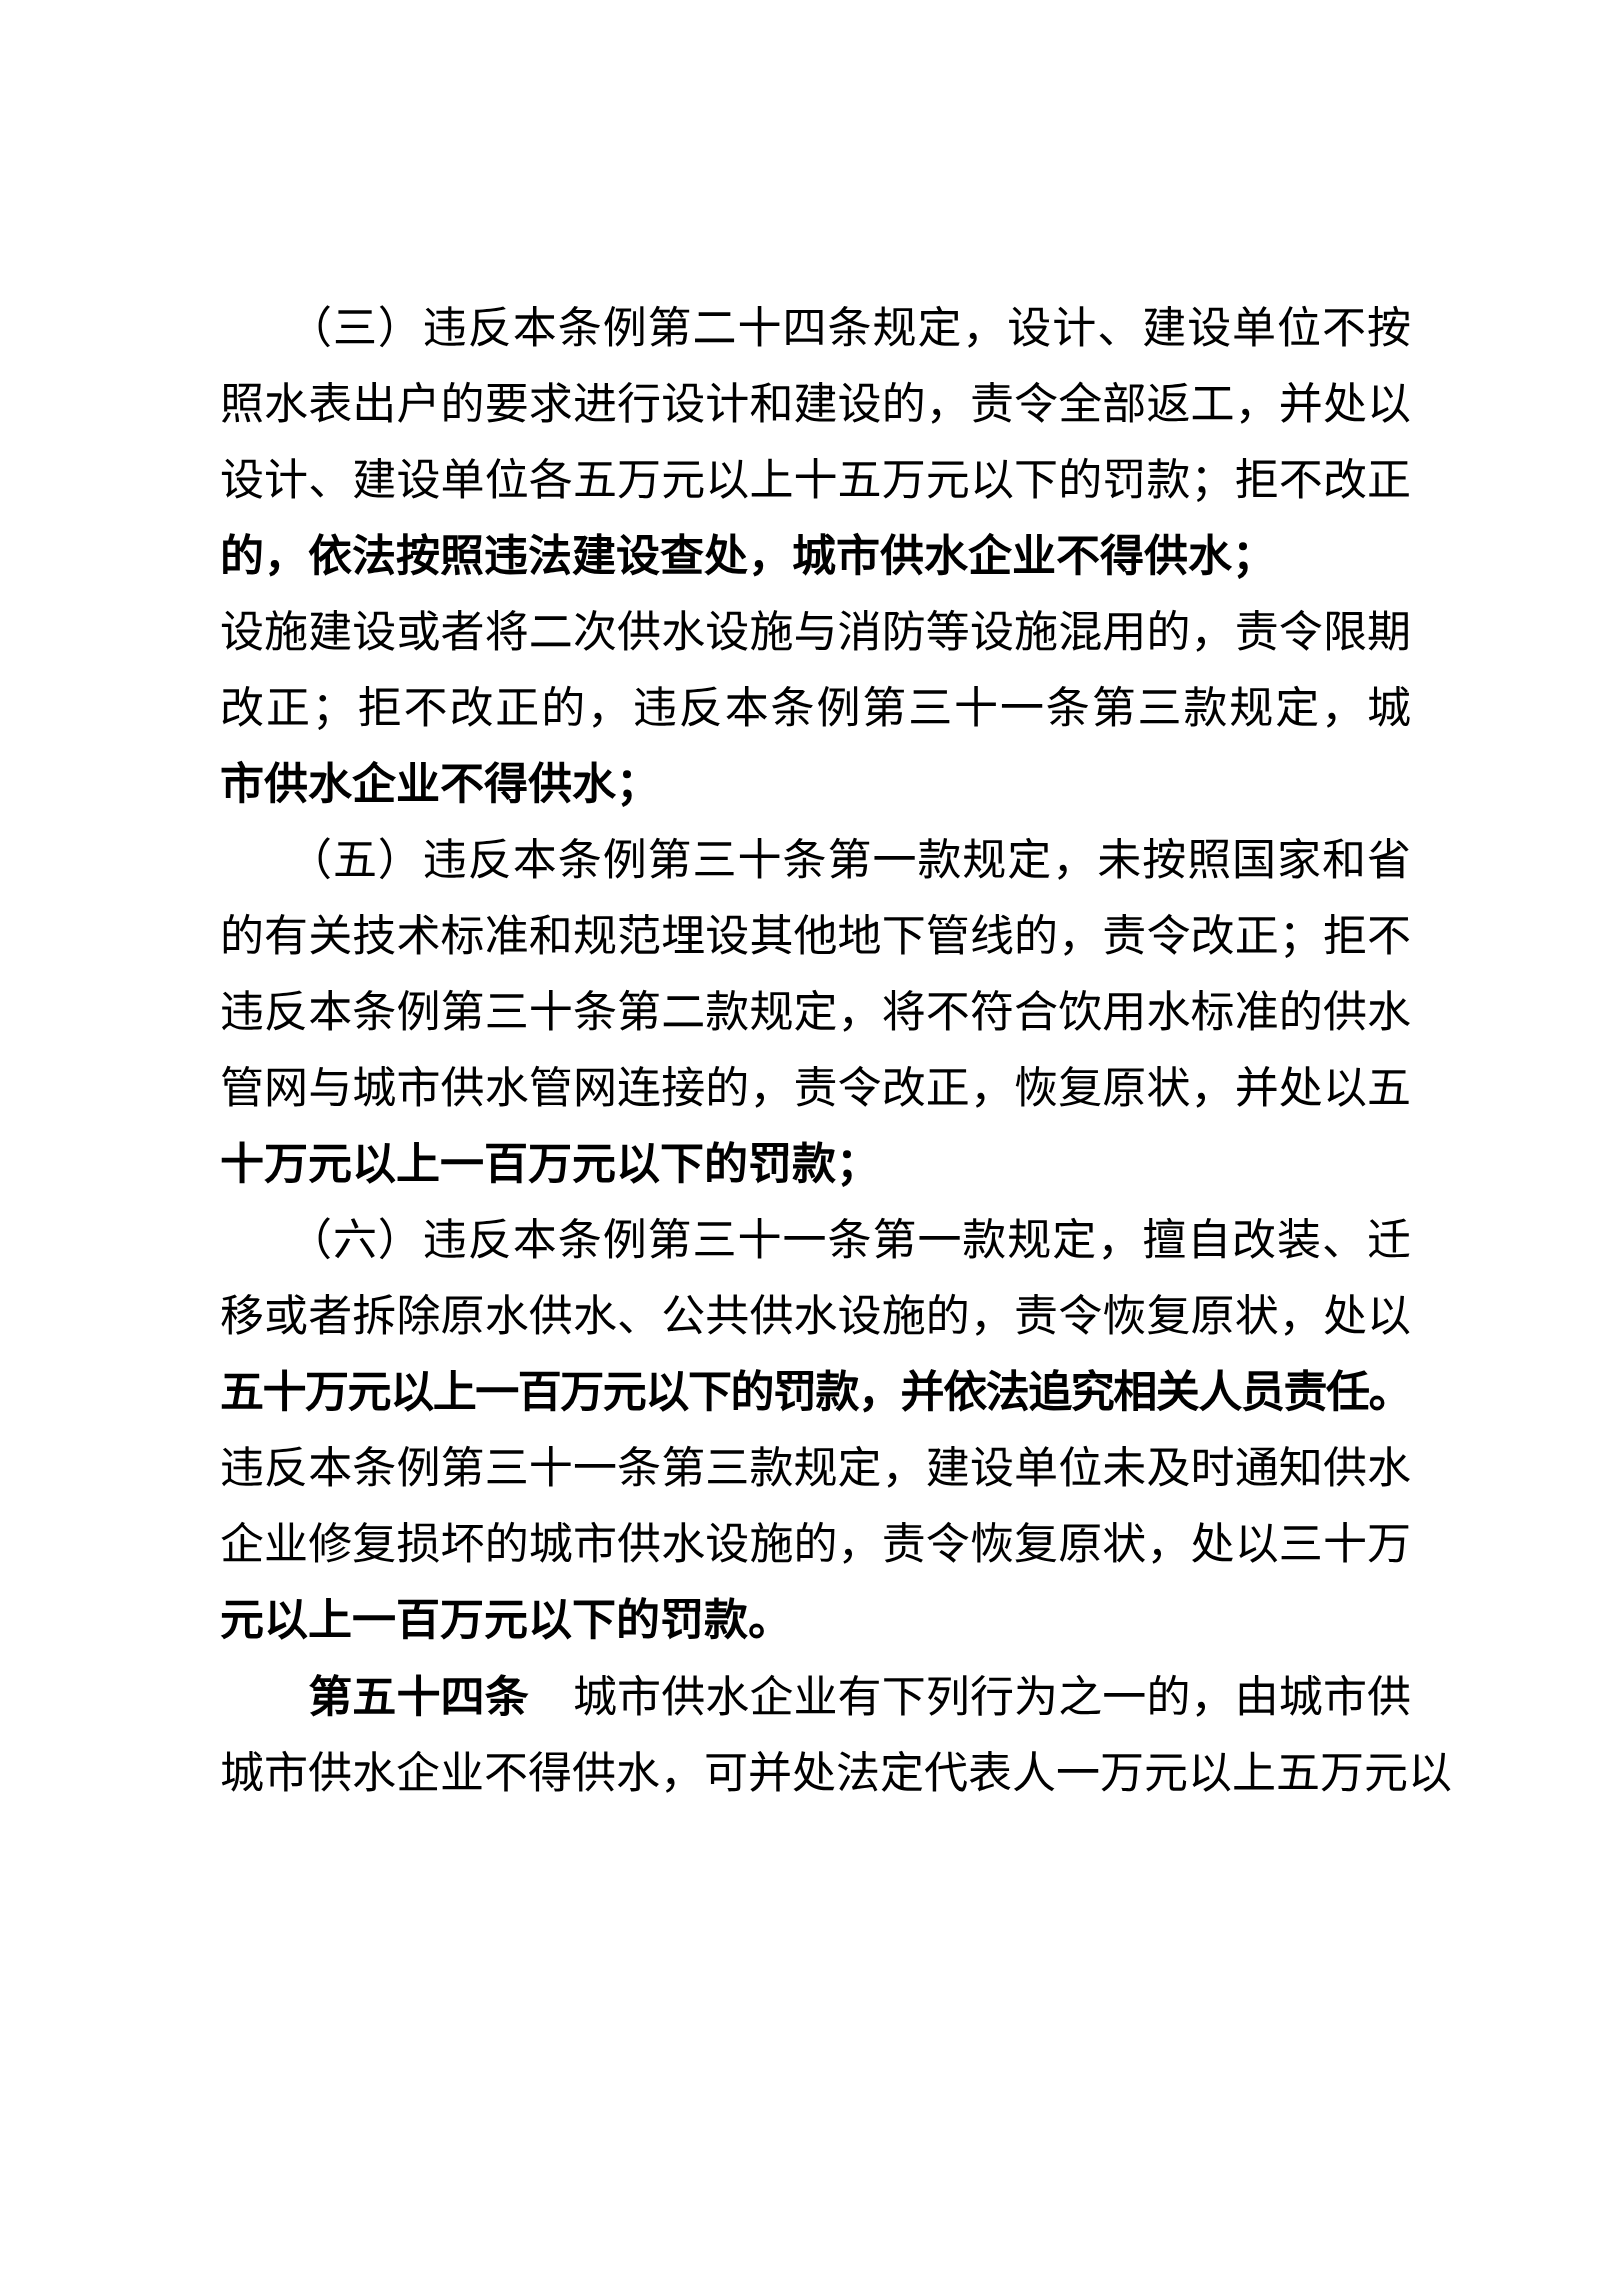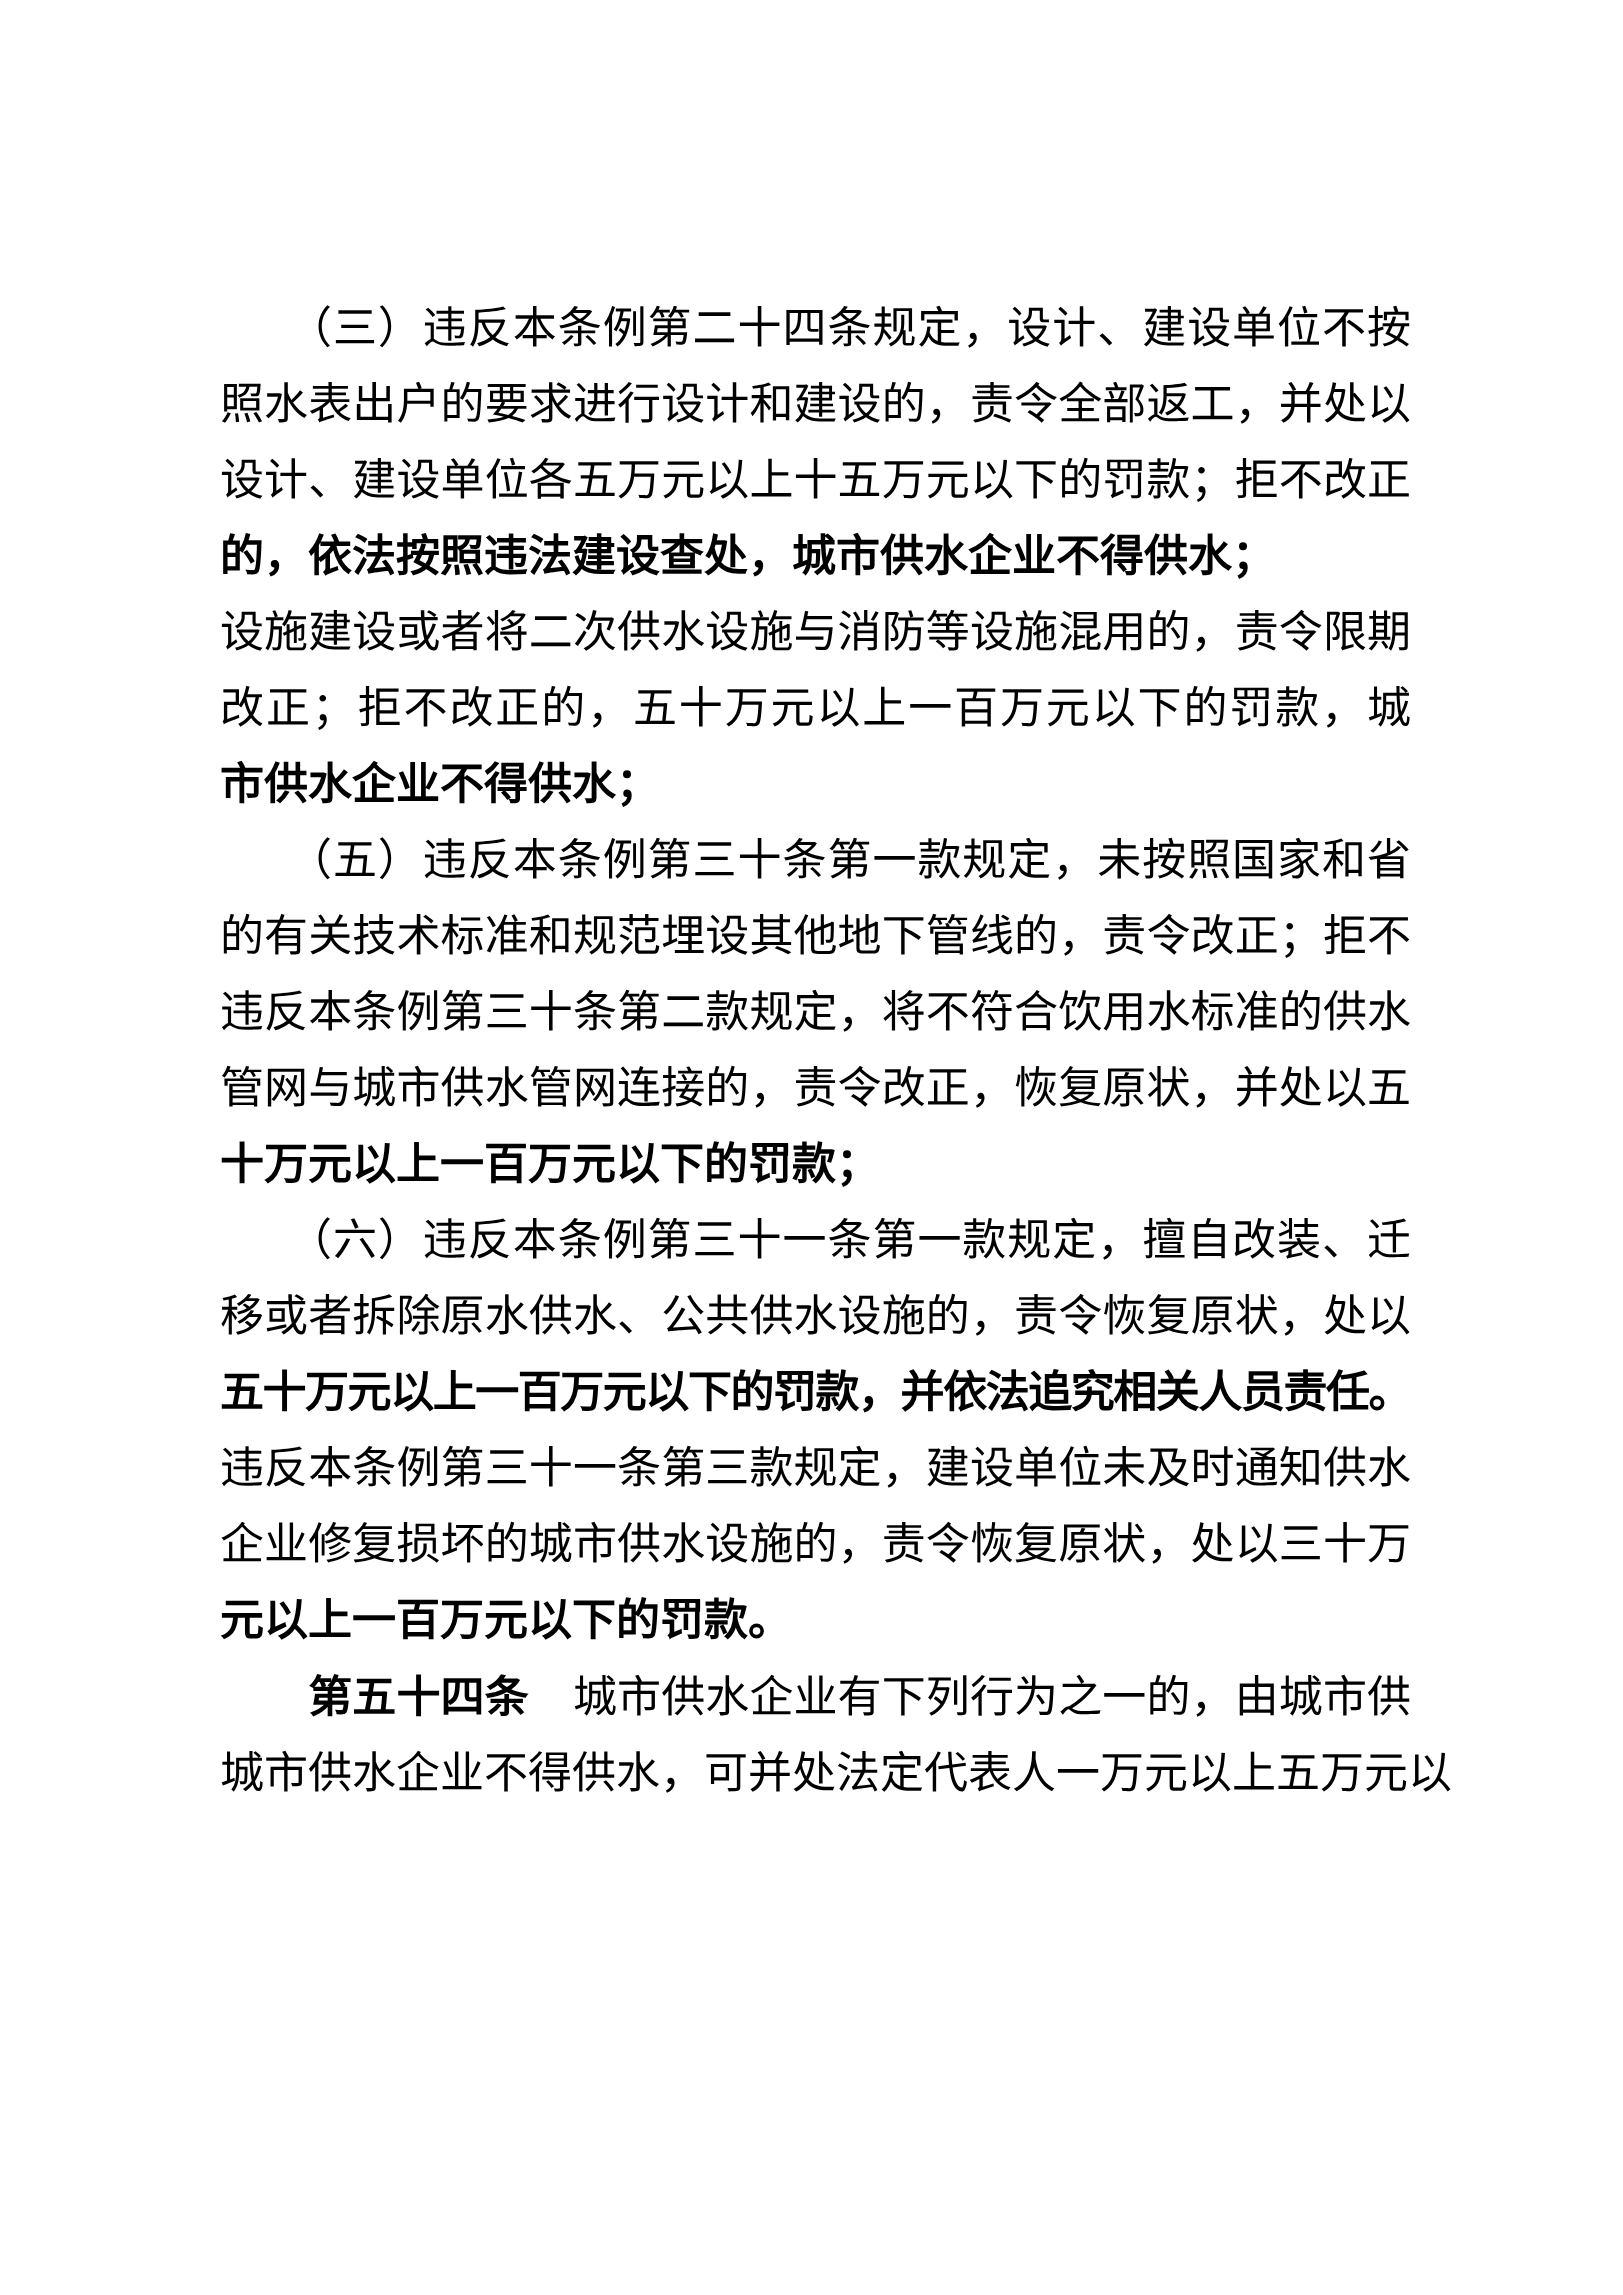--- a/index.html
+++ b/index.html
@@ -65,21 +65,21 @@
 <div class="page">
   <div class="doc">
       <div class="para">
         <div class="line fill"><span class="r">　　（三）违反本条例第二十四条规定，设计、建设单位不按</span></div>
         <div class="line fill"><span class="r">照水表出户的要求进行设计和建设的，责令全部返工，并处以</span></div>
         <div class="line fill"><span class="r">设计、建设单位各五万元以上十五万元以下的罚款；拒不改正</span></div>
         <div class="line last"><span class="r">的，依法按照违法建设查处，城市供水企业不得供水；</span></div>
       </div>
       <div class="para">
         <div class="line fill"><span class="r">设施建设或者将二次供水设施与消防等设施混用的，责令限期</span></div>
-        <div class="line fill"><span class="r">改正；拒不改正的，五十万元以上一百万元以下的罚款，城</span></div>
+        <div class="line fill"><span class="r">改正；拒不改正的，违反本条例第三十一条第三款规定，城</span></div>
         <div class="line last"><span class="r">市供水企业不得供水；</span></div>
       </div>
       <div class="para">
         <div class="line fill"><span class="r">　　（五）违反本条例第三十条第一款规定，未按照国家和省</span></div>
         <div class="line fill"><span class="r">的有关技术标准和规范埋设其他地下管线的，责令改正；拒不</span></div>
         <div class="line fill"><span class="r">违反本条例第三十条第二款规定，将不符合饮用水标准的供水</span></div>
         <div class="line fill"><span class="r">管网与城市供水管网连接的，责令改正，恢复原状，并处以五</span></div>
         <div class="line last"><span class="r">十万元以上一百万元以下的罚款；</span></div>
       </div>
       <div class="para">

